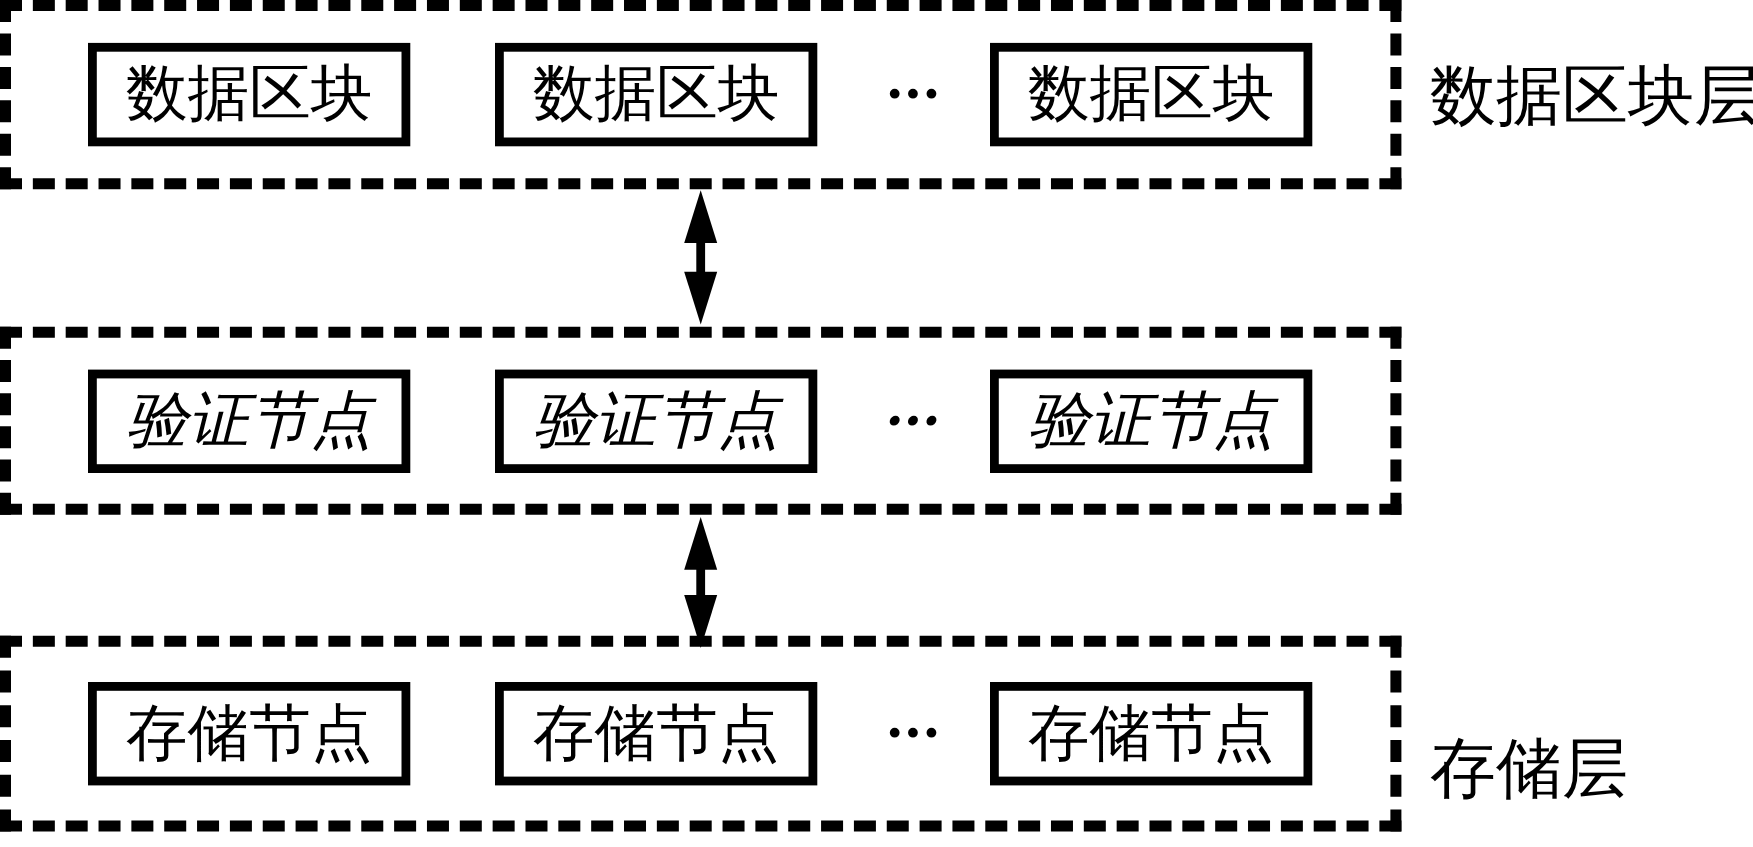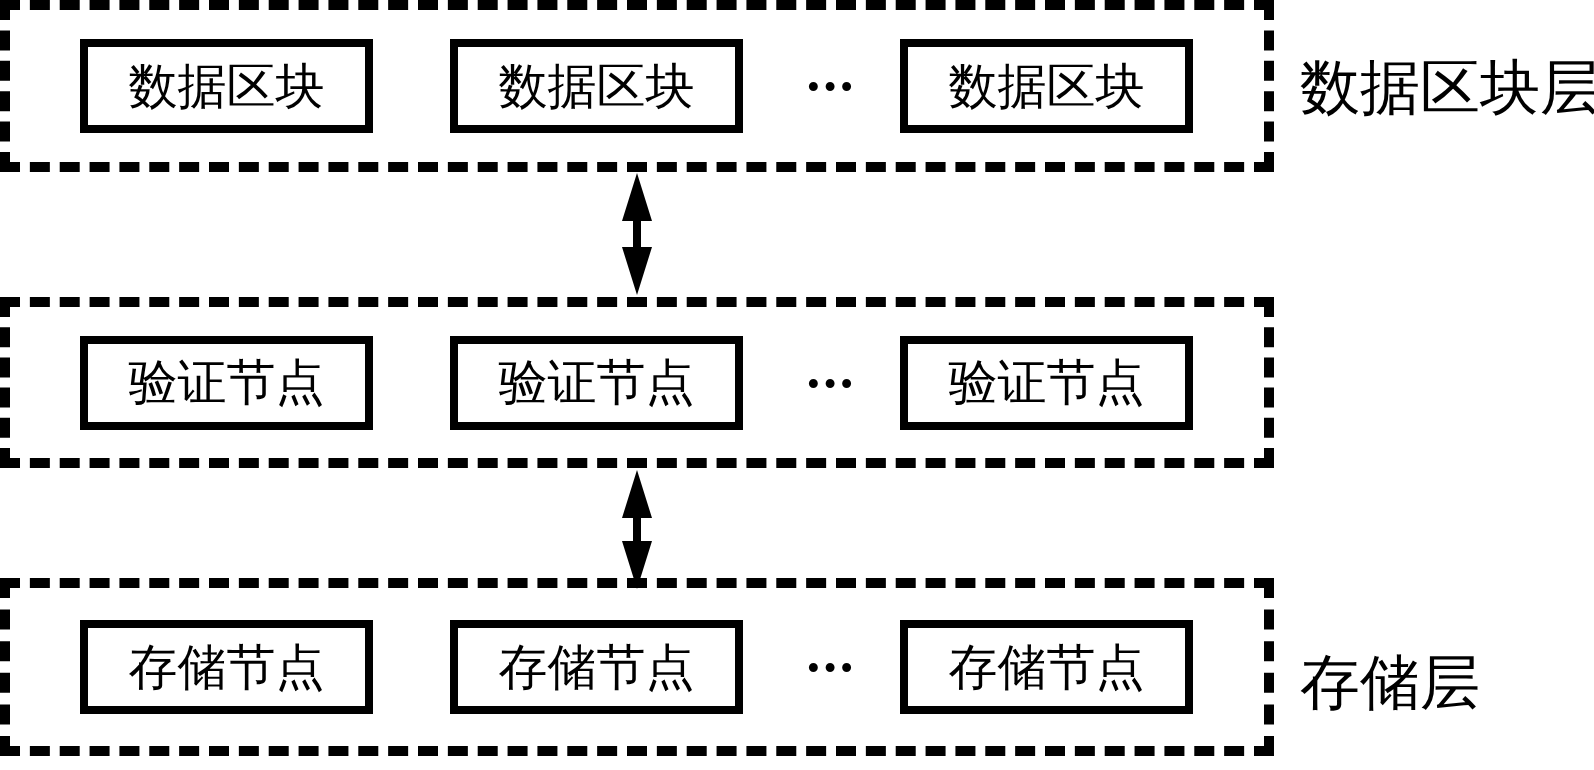--- a/index.html
+++ b/index.html
@@ -19,36 +19,36 @@
   
   .layer {
     position: absolute;
     left: 0;
     width: 1274px;
     border: 10px dashed #000000;
     box-sizing: border-box;
     background: #ffffff;
   }
   .l1 { top: 0;     height: 172px; }
-  .l2 { top: 297px; height: 171px; }
+  .l2 { top: 297px; height: 171px; font-style: italic; }
   .l3 { top: 578px; height: 178px; padding-left: 20px; }
 
   
   .node {
     position: absolute;
     top: 50%;
     transform: translateY(-50%);
     width: 293px;
     height: 94px;
     border: 8px solid #000000;
     box-sizing: border-box;
     display: flex;
     align-items: center;
     justify-content: center;
-    font-size: 49px;
+    font-size: 56px;
     line-height: 1;
     white-space: nowrap;
     background: #ffffff;
   }
   .n1 { left: 70px; }
   .n2 { left: 440px; }
   .n3 { left: 890px; }
 
   
   .dots {
@@ -67,21 +67,21 @@
   
   .side-label {
     position: absolute;
     left: 1300px;
     font-size: 60px;
     line-height: 1;
     white-space: nowrap;
   }
   .sl1 { top: 57px; }
   .sl2 { top: 356px; }
-  .sl3 { top: 653px; font-family: Liberation Serif, serif; }
+  .sl3 { top: 669px; }
 
   
   .arrows {
     position: absolute;
     left: 0;
     top: 0;
     pointer-events: none;
   }
   .arrows polygon, .arrows rect { fill: #000000; }
 </style>

